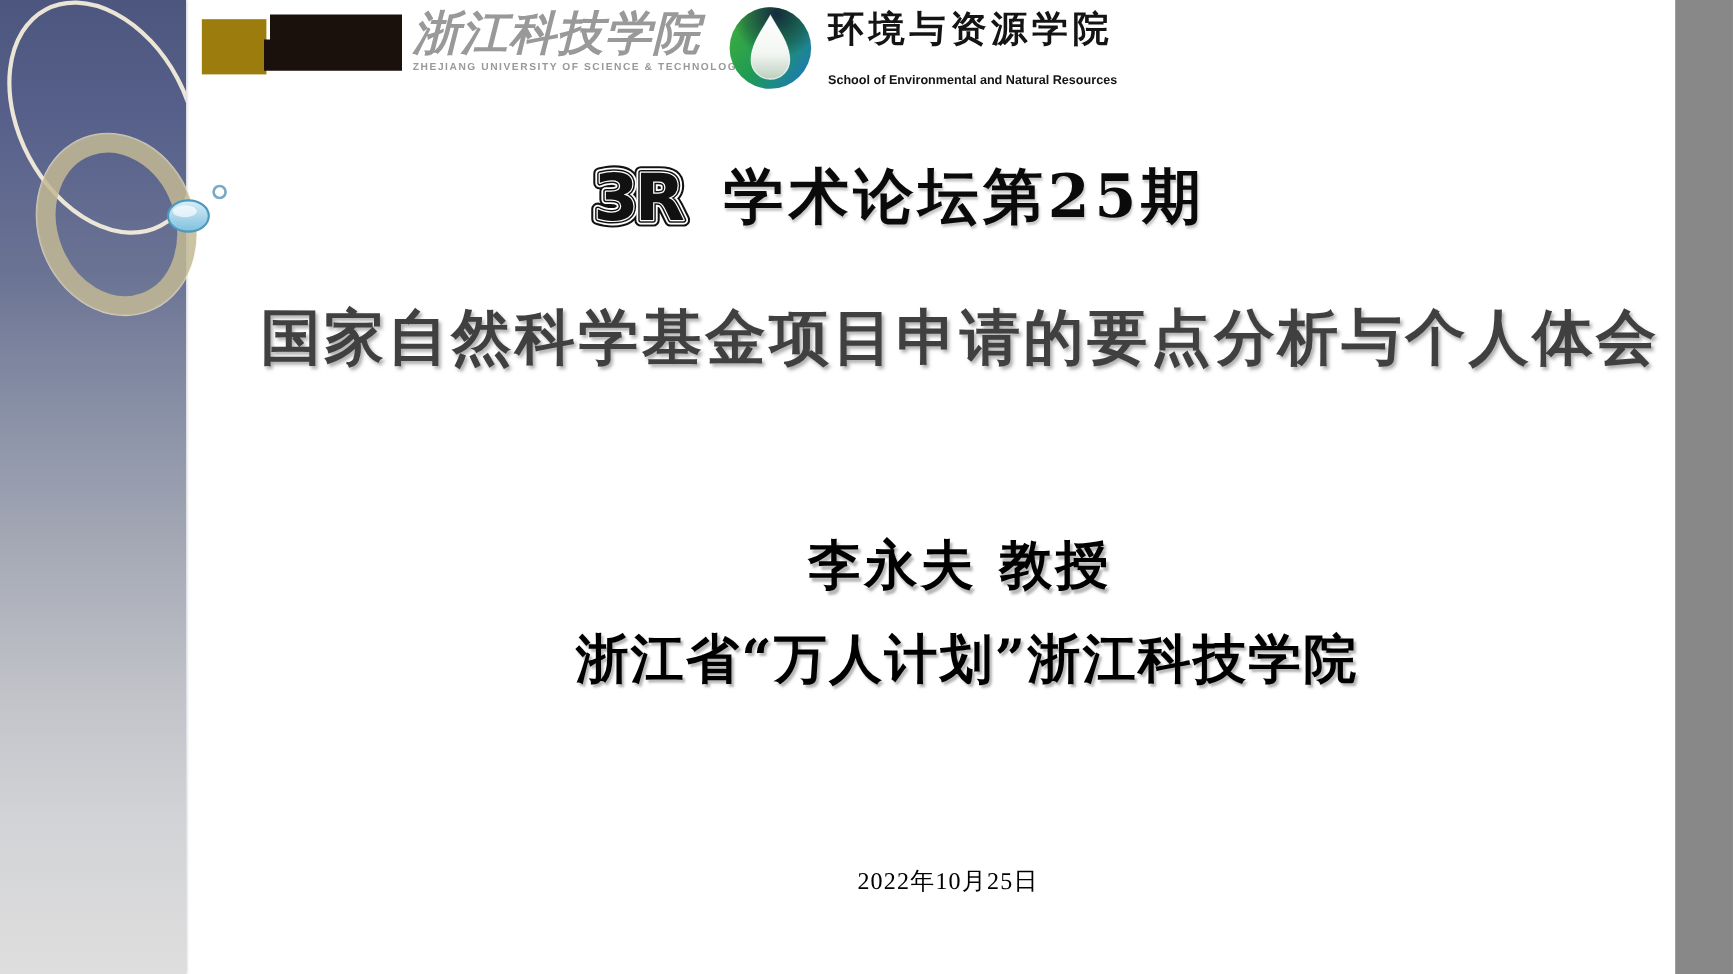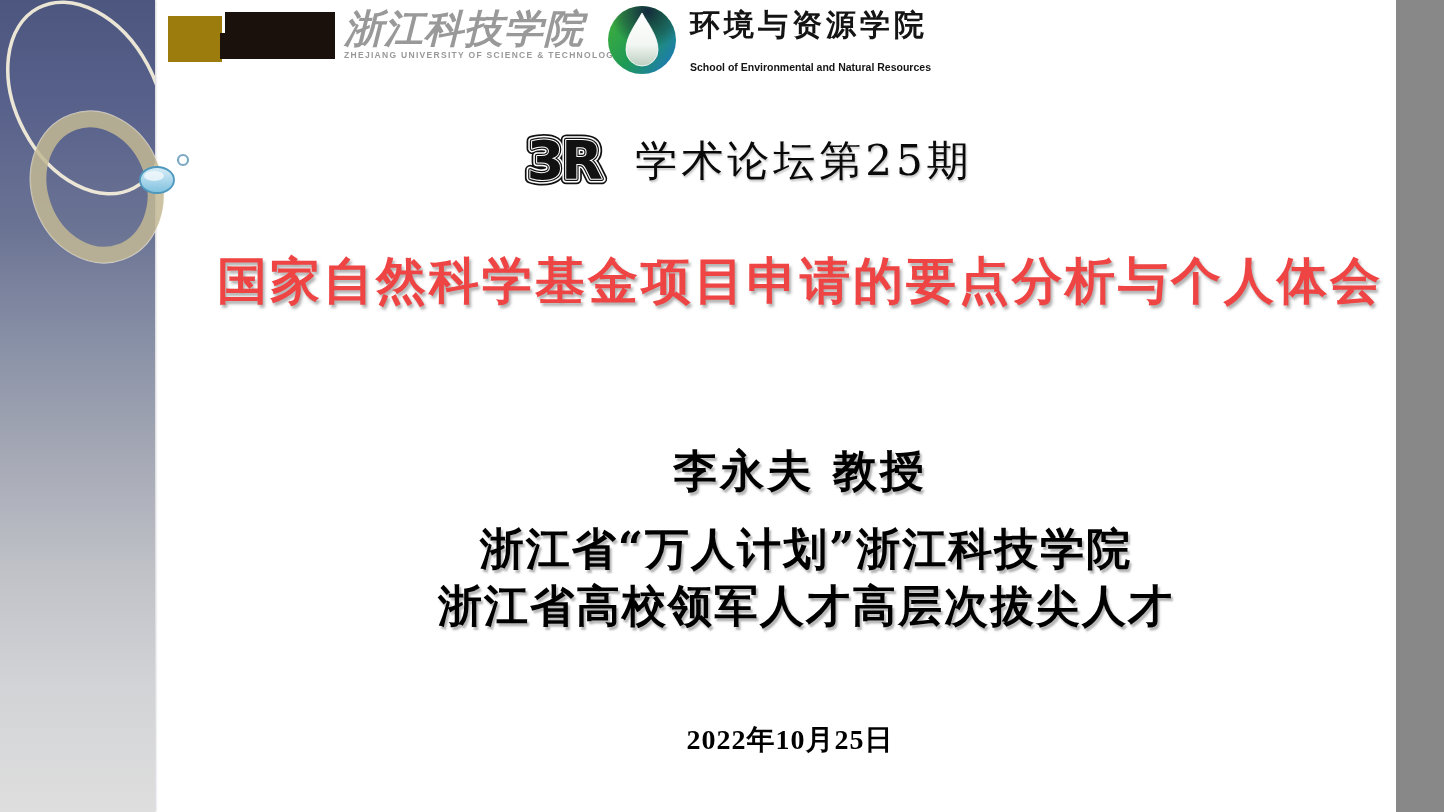--- a/index.html
+++ b/index.html
@@ -35,43 +35,43 @@
   .school-en{
     font-family:"Liberation Sans", sans-serif;font-size:10.5px;font-weight:bold;
     color:#141414;white-space:nowrap;margin-top:19px;
   }
   
   .forum-line{
     position:absolute;top:131px;left:745px;transform:translateX(-50%);
     display:flex;align-items:center;gap:26px;white-space:nowrap;
   }
   .forum-label{
-    font-size:42px;font-weight:normal;color:#0a0a0a;letter-spacing:4px;
+    font-size:50px;font-weight:bold;color:#0a0a0a;letter-spacing:4px;
     text-shadow:1px 2px 2px rgba(130,130,130,.45);
   }
   .main-title{
     position:absolute;top:248px;left:800px;transform:translateX(-50%);
-    font-size:50px;font-weight:900;color:#ef4444;letter-spacing:3px;
+    font-size:50px;font-weight:900;color:#404040;letter-spacing:3px;
     white-space:nowrap;text-shadow:2px 3px 3px rgba(110,110,110,.55);
   }
   .presenter{
     position:absolute;top:402px;left:800px;transform:translateX(-50%);
     font-size:44px;font-weight:bold;color:#000;letter-spacing:3px;
     white-space:nowrap;text-shadow:2px 3px 2px rgba(110,110,110,.5);margin-top:40px;
   }
   .honor{
     position:absolute;left:806px;transform:translateX(-50%);
     font-size:44px;font-weight:bold;color:#000;letter-spacing:2px;
     white-space:nowrap;text-shadow:2px 3px 2px rgba(110,110,110,.5);
   }
   .honor-1{top:520px;}
   .honor-2{top:577px;}
   .date-line{
     position:absolute;top:721px;left:790px;transform:translateX(-50%);
-    font-family:"Liberation Serif", serif;font-size:28px;font-weight:bold;
+    font-family:"Liberation Serif", serif;font-size:20px;font-weight:normal;
     color:#000;letter-spacing:1px;white-space:nowrap;
   }
 </style>
 </head>
 <body>
 
 <div class="slide">
 
   <div class="sidebar"></div>
 
@@ -146,17 +146,16 @@
       </g>
     </svg>
     <span class="forum-label">学术论坛第25期</span>
   </div>
 
   <div class="main-title">国家自然科学基金项目申请的要点分析与个人体会</div>
 
   <div class="presenter">李永夫 教授</div>
 
   <div class="honor honor-1">浙江省“万人计划”浙江科技学院</div>
-  <div class="honor honor-2">浙江省高校领军人才高层次拔尖人才</div>
 
   <div class="date-line">2022年10月25日</div>
 
 </div>
 
 </body></html>

